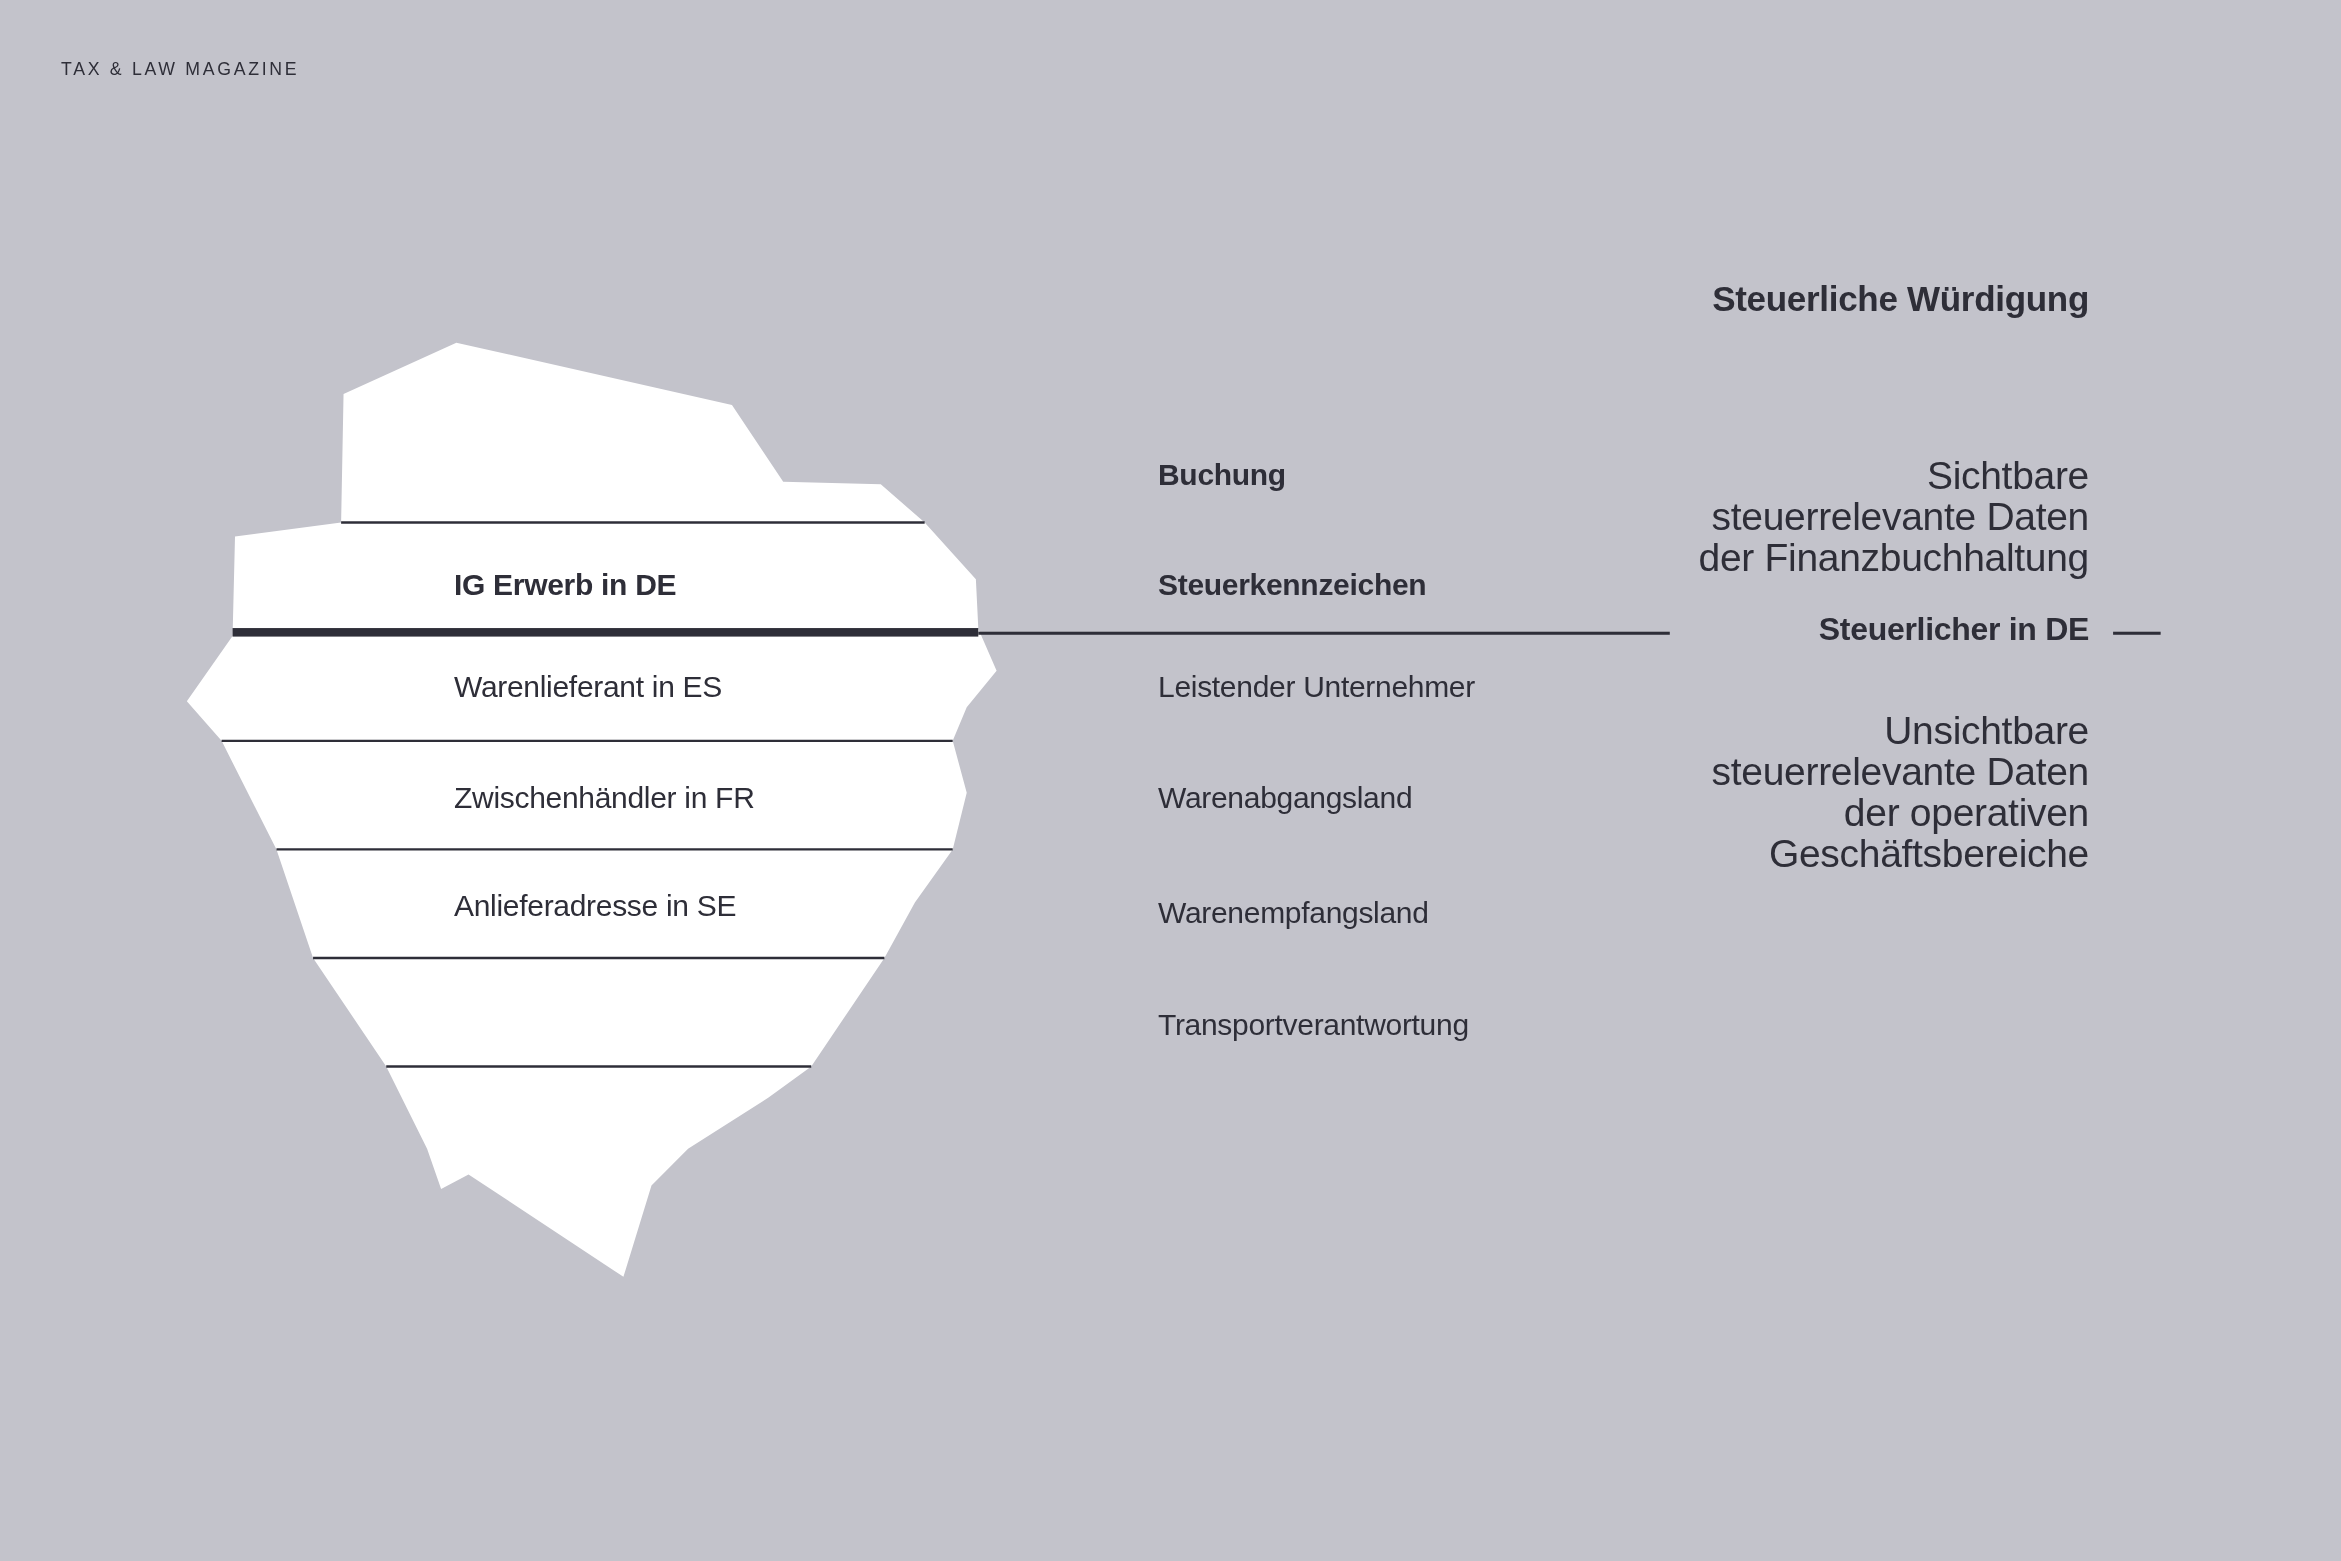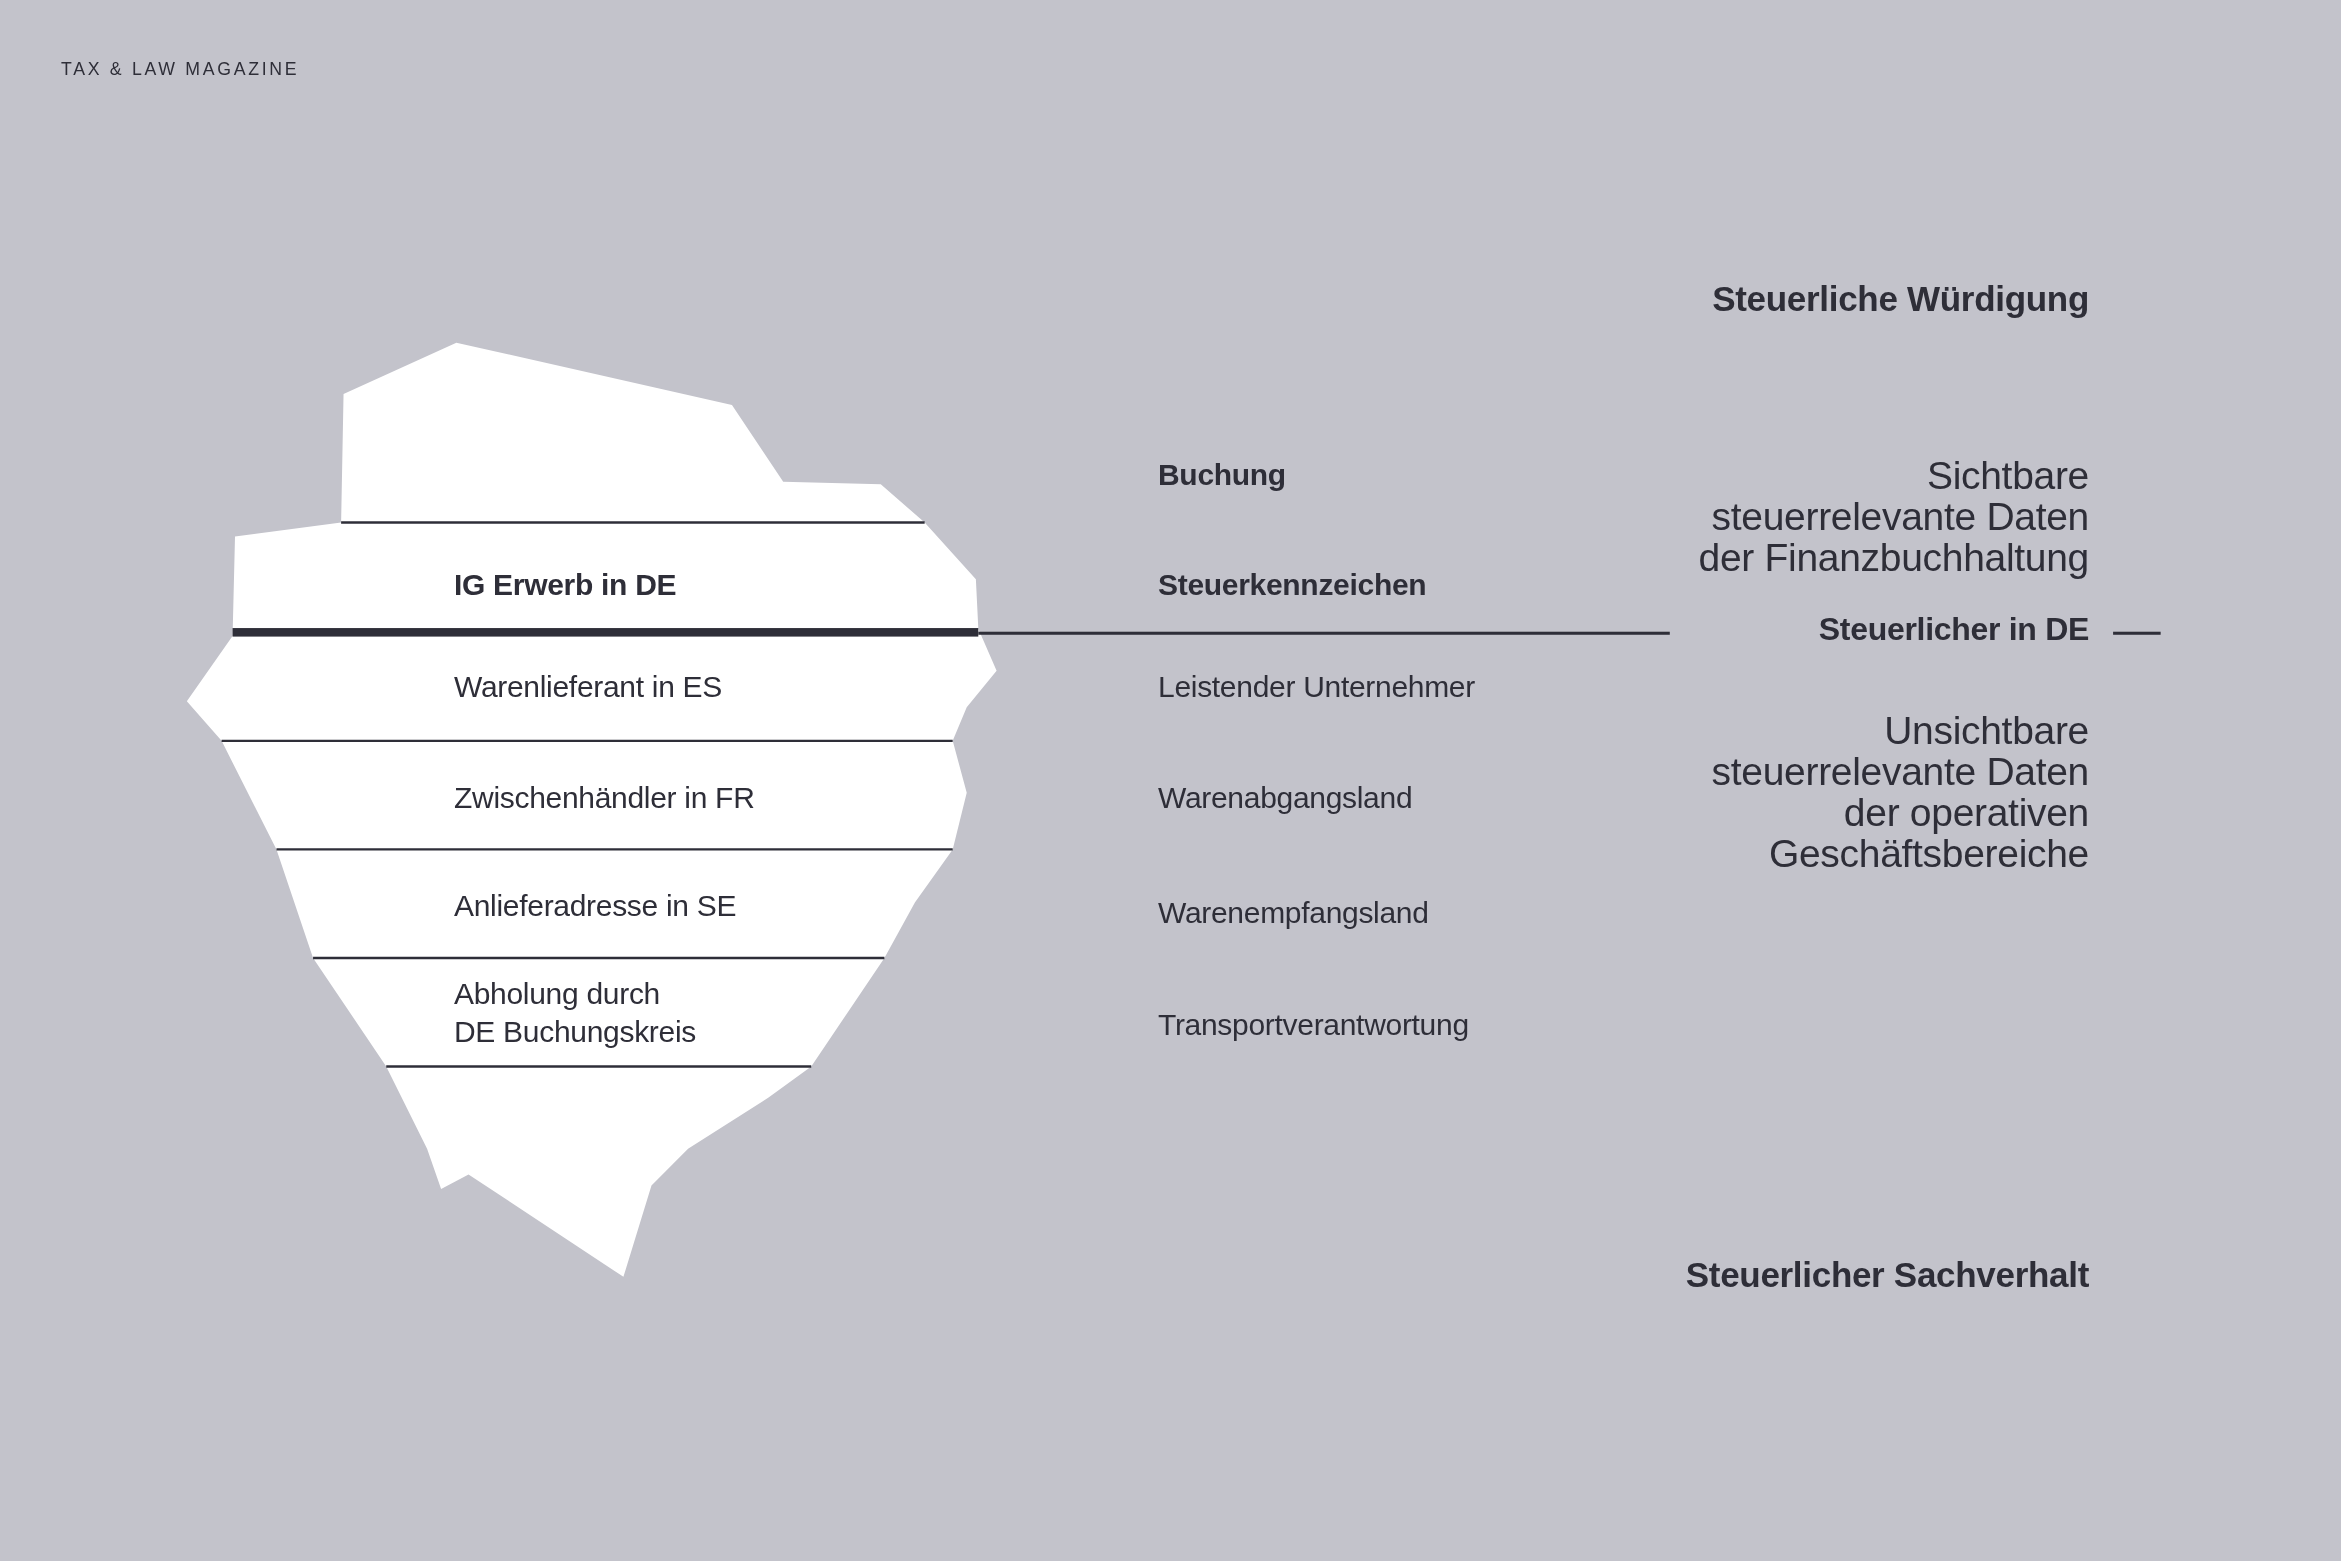--- a/index.html
+++ b/index.html
@@ -83,35 +83,32 @@
     <rect x="1604" y="1036" width="1134" height="5" fill="#2e2e38"></rect>
     <rect x="3465" y="1036" width="78" height="5" fill="#2e2e38"></rect>
   </svg>
 
   <div class="abs masthead">TAX &amp; LAW MAGAZINE</div>
 
   <div class="abs fact bold" style="top:566px;">IG Erwerb in DE</div>
   <div class="abs fact light" style="top:668px;">Warenlieferant in ES</div>
   <div class="abs fact light" style="top:779px;">Zwischenhändler in FR</div>
   <div class="abs fact light" style="top:887px;">Anlieferadresse in SE</div>
-  <div class="abs fact light prelines" style="top:975px;">Abholung durch
-DE Buchungskreis</div>
 
   <div class="abs attr bold" style="top:456px;">Buchung</div>
   <div class="abs attr bold" style="top:566px;">Steuerkennzeichen</div>
   <div class="abs attr light" style="top:668px;">Leistender Unternehmer</div>
   <div class="abs attr light" style="top:779px;">Warenabgangsland</div>
   <div class="abs attr light" style="top:894px;">Warenempfangsland</div>
   <div class="abs attr light" style="top:1006px;">Transportverantwortung</div>
 
   <div class="abs right-text big-heading" style="top:279px;">Steuerliche Würdigung</div>
   <div class="abs right-text note prelines" style="top:455px;">Sichtbare
 steuerrelevante Daten
 der Finanzbuchhaltung</div>
   <div class="abs right-text waterline-label" style="top:611px;">Steuerlicher in DE</div>
   <div class="abs right-text note prelines" style="top:696px;margin-top:14px;">Unsichtbare
 steuerrelevante Daten
 der operativen
 Geschäftsbereiche</div>
-  <div class="abs right-text big-heading" style="top:1255px;">Steuerlicher Sachverhalt</div>
 
 </div>
 
 
 </body></html>

